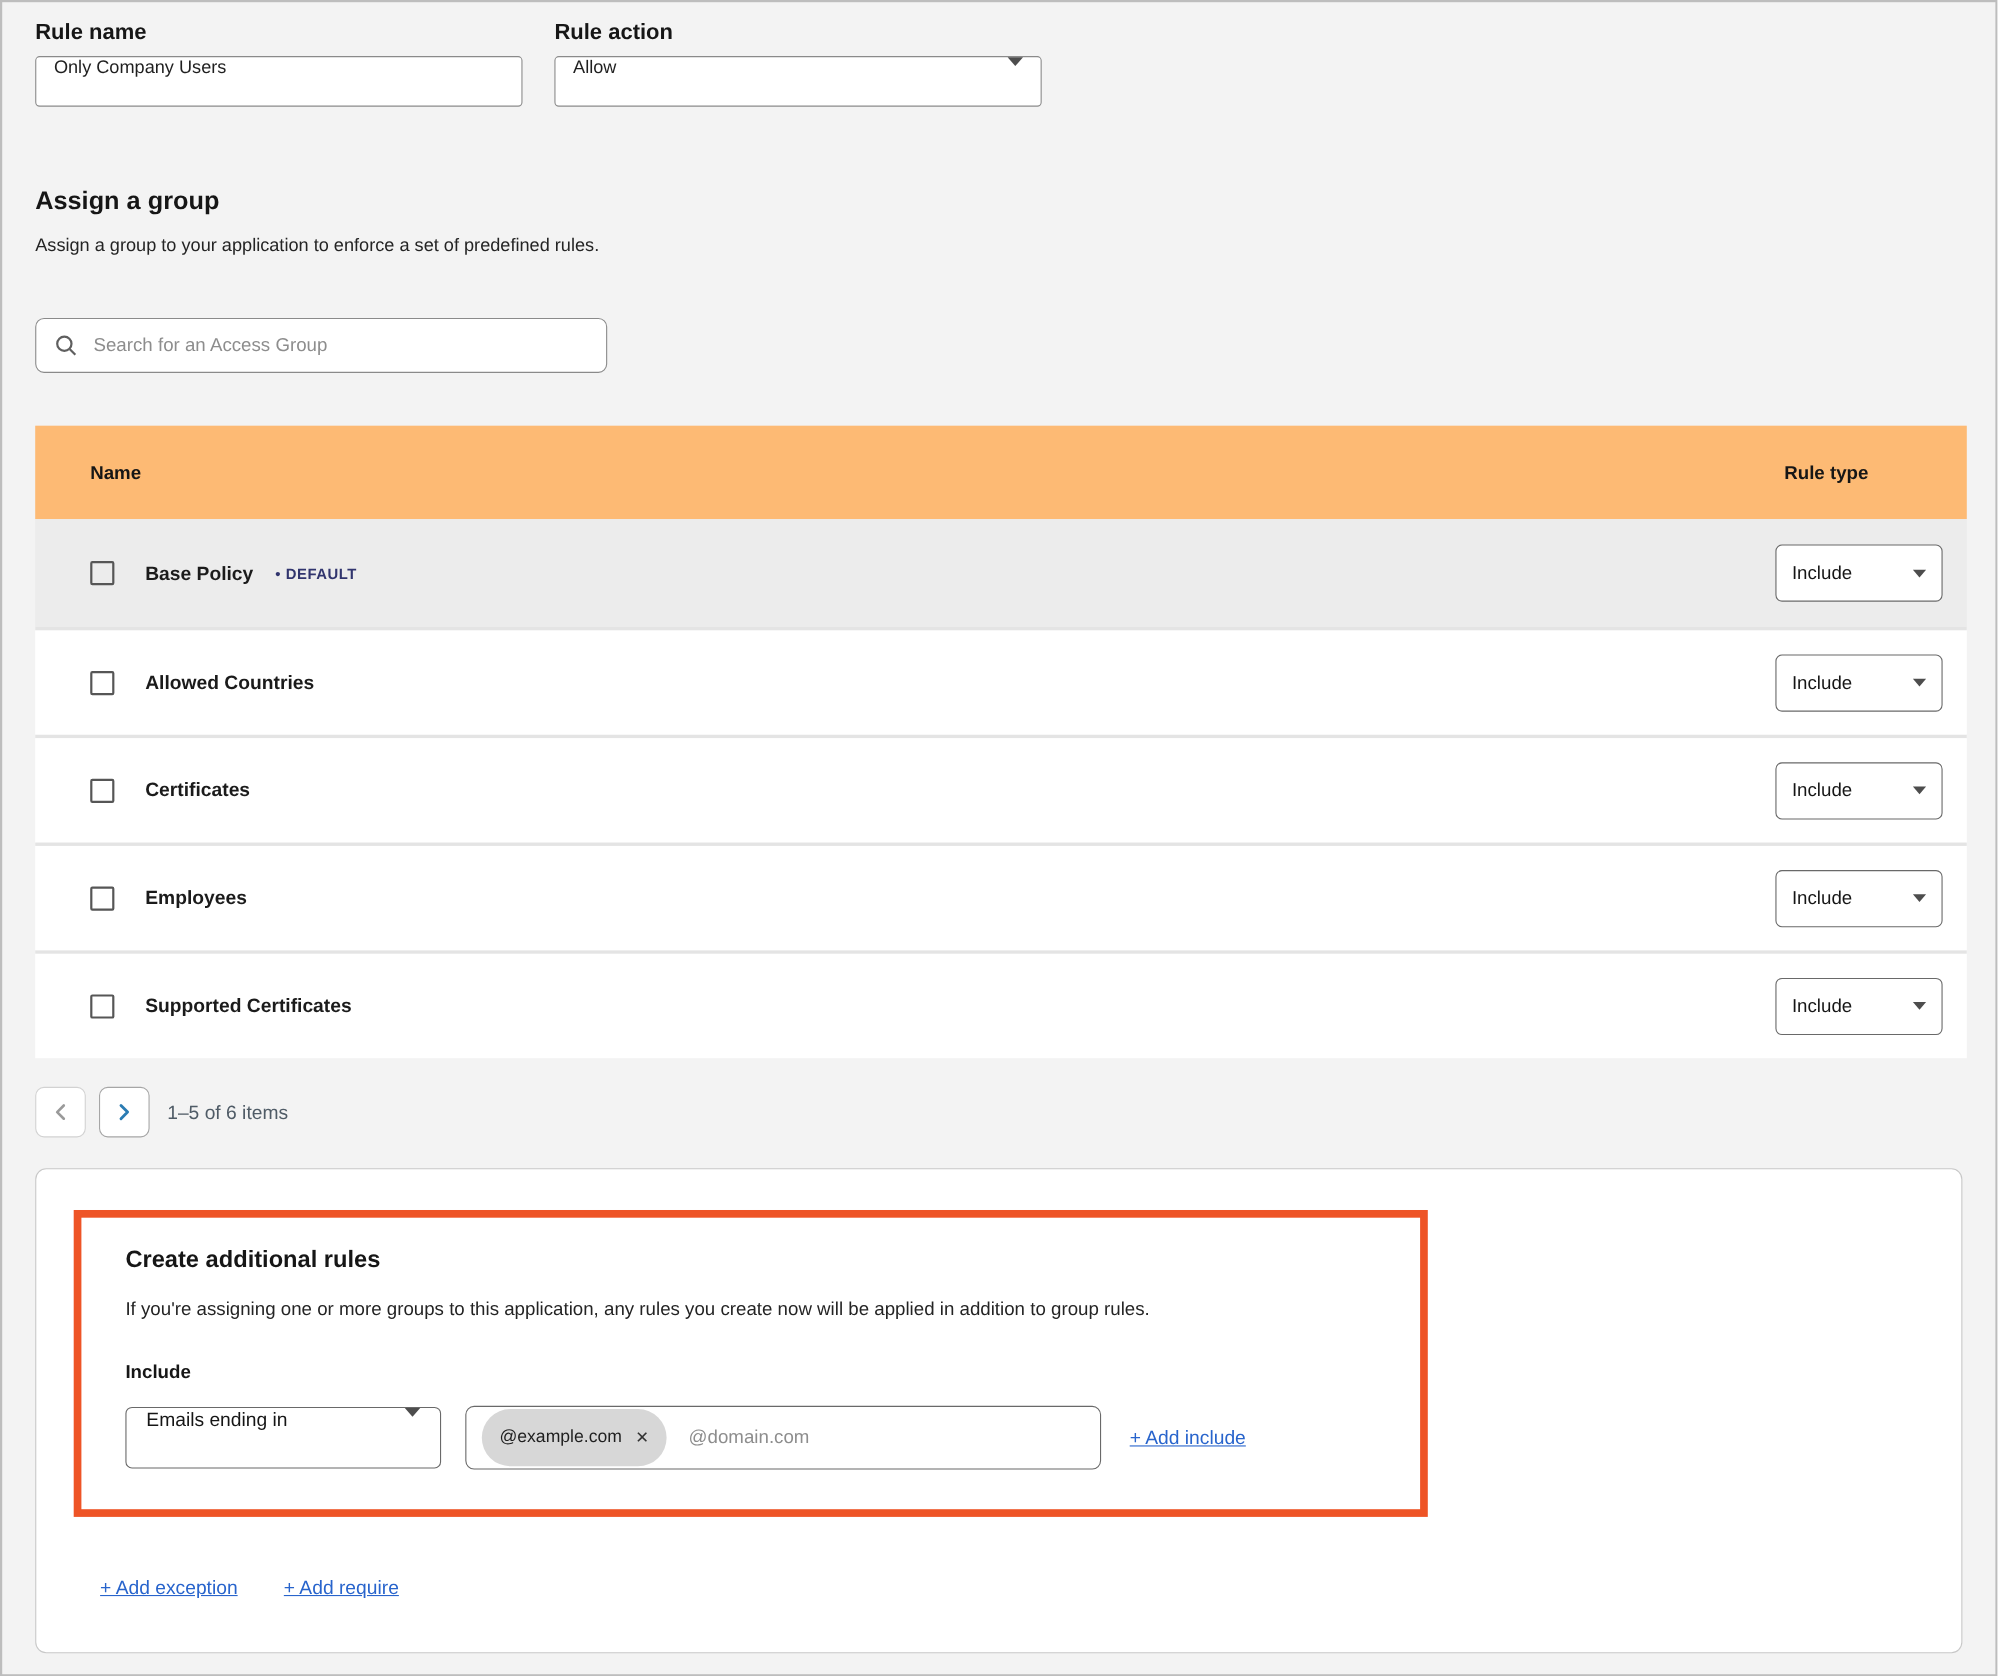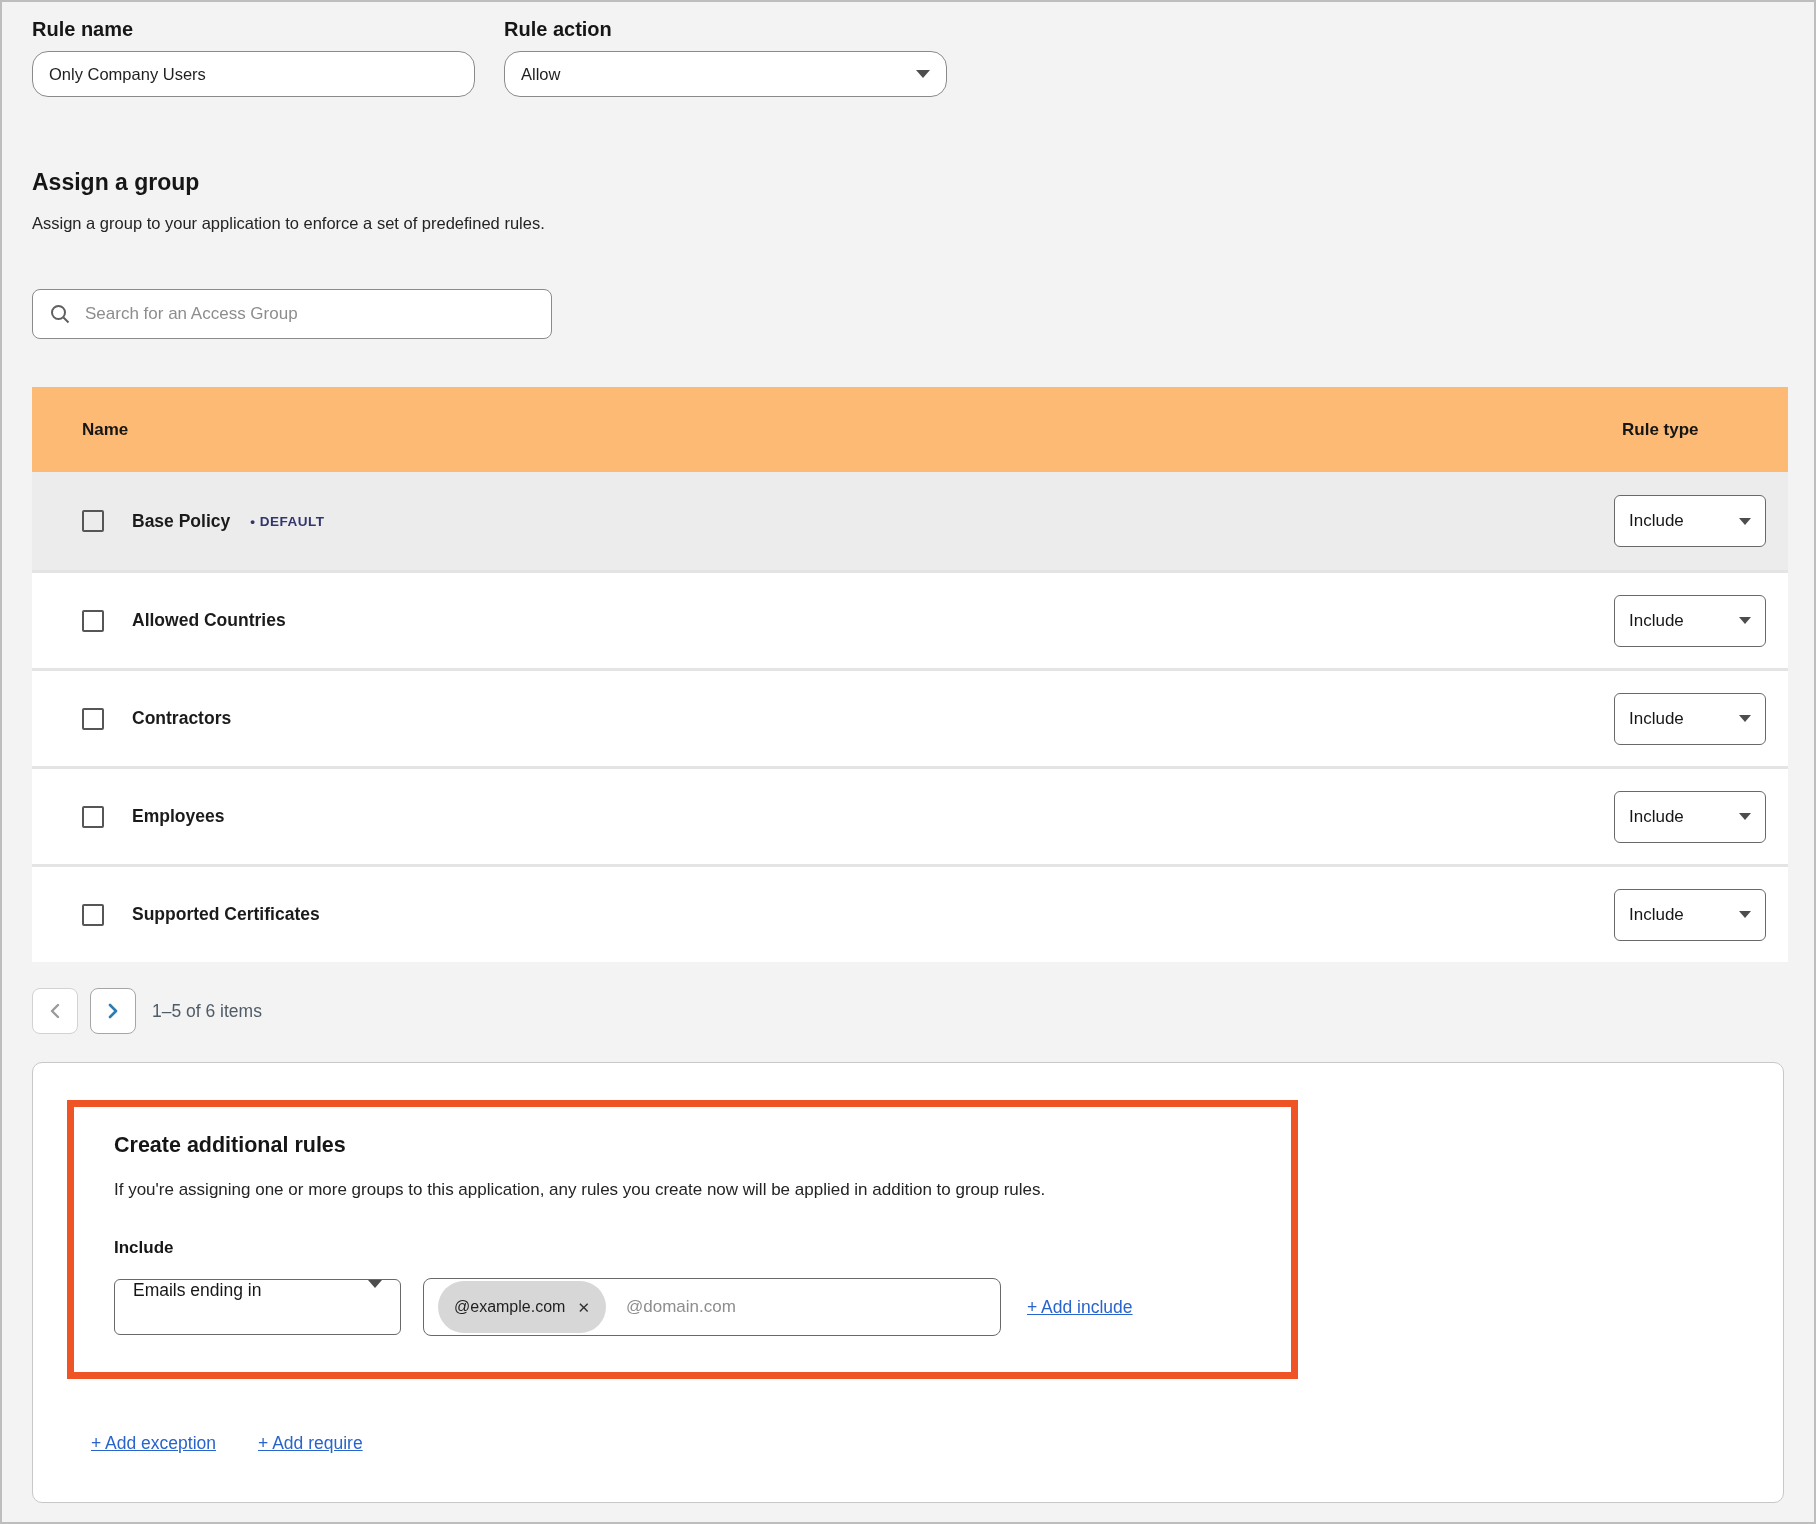--- a/index.html
+++ b/index.html
@@ -16,24 +16,24 @@
   .content { padding:16px 30px 0 30px; }
 
   
   .form-row { display:flex; gap:29px; }
   .field { display:flex; flex-direction:column; }
   .field-label { font-size:20px; font-weight:bold; color:#161616; margin-bottom:10px; }
   .text-input, .select-box {
     width:443px; height:46px;
     background:#fff;
     border:1.5px solid #8a8a8a;
-    border-radius:16px;
+    border-radius:4px;
     font-size:16.5px; color:#1f1f1f;
     padding:0 16px;
-    display:flex; align-items:center;
+    display:flex; 
   }
   .select-box { justify-content:space-between; cursor:pointer; }
   .tri-down {
     width:0; height:0;
     border-left:7px solid transparent;
     border-right:7px solid transparent;
     border-top:8px solid #4d4d4d;
     display:inline-block;
   }
 
@@ -212,21 +212,21 @@
     </div>
     <div class="rule-select">
       <span>Include</span>
       <span class="tri-down"></span>
     </div>
   </div>
 
   <div class="t-row">
     <div class="row-left">
       <span class="checkbox"></span>
-      <span class="row-label">Contractors</span>
+      <span class="row-label">Certificates</span>
 
     </div>
     <div class="rule-select">
       <span>Include</span>
       <span class="tri-down"></span>
     </div>
   </div>
 
   <div class="t-row">
     <div class="row-left">

